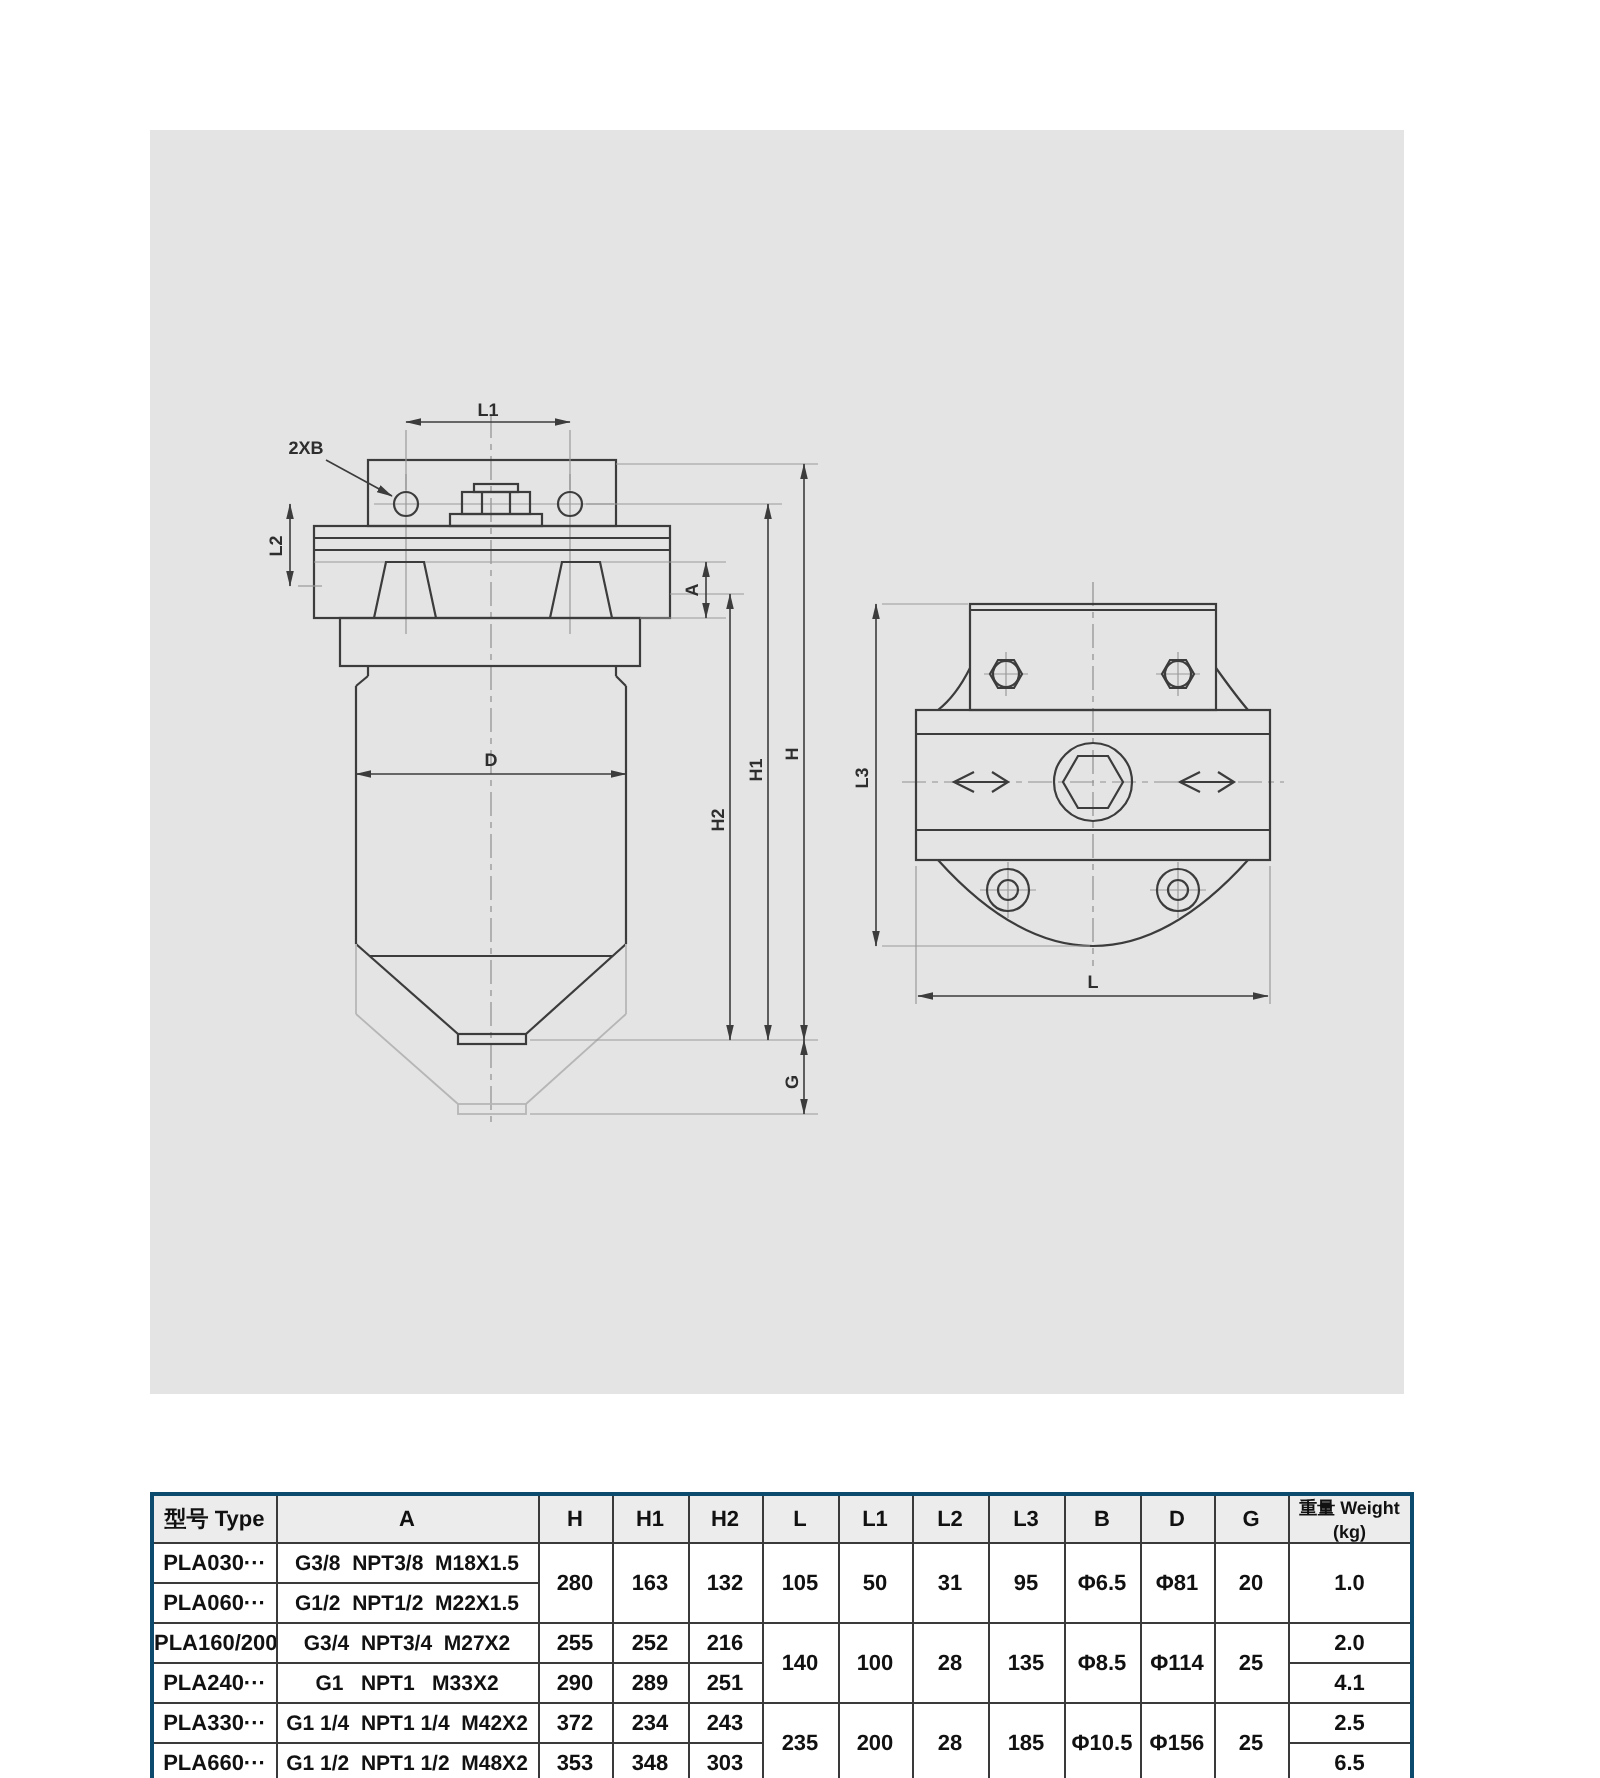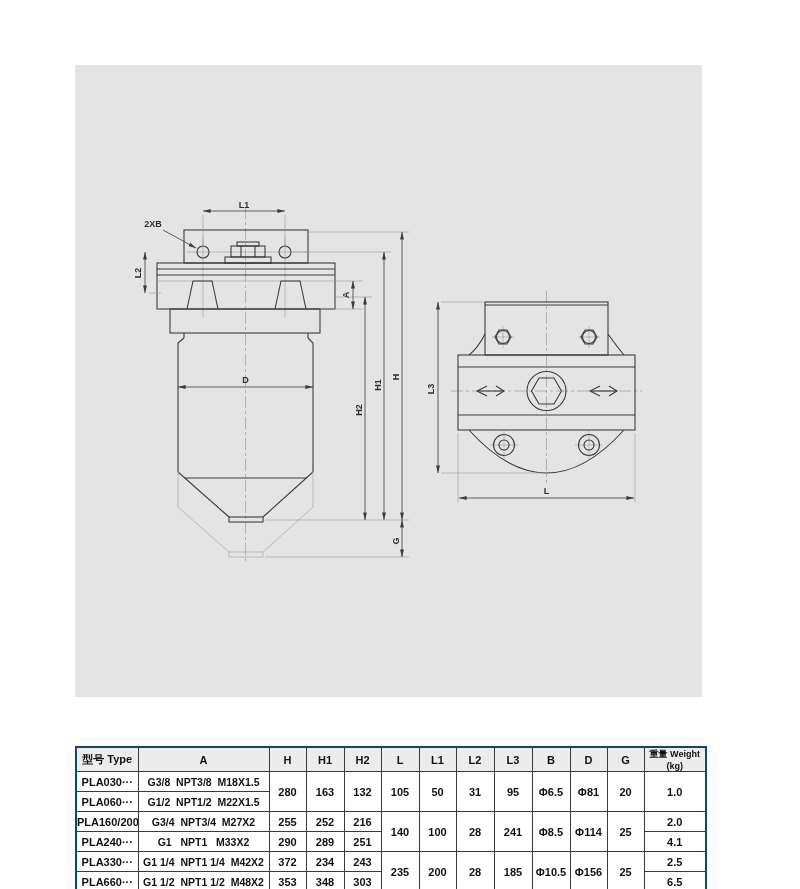--- a/index.html
+++ b/index.html
@@ -232,21 +232,21 @@
       </tr>
       <tr>
         <td>PLA160/200···</td>
         <td class="a-col">G3/4  NPT3/4  M27X2</td>
         <td>255</td>
         <td>252</td>
         <td>216</td>
         <td rowspan="2">140</td>
         <td rowspan="2">100</td>
         <td rowspan="2">28</td>
-        <td rowspan="2">241</td>
+        <td rowspan="2">135</td>
         <td rowspan="2">Φ8.5</td>
         <td rowspan="2">Φ114</td>
         <td rowspan="2">25</td>
         <td>2.0</td>
       </tr>
       <tr>
         <td>PLA240···</td>
         <td class="a-col">G1   NPT1   M33X2</td>
         <td>290</td>
         <td>289</td>

